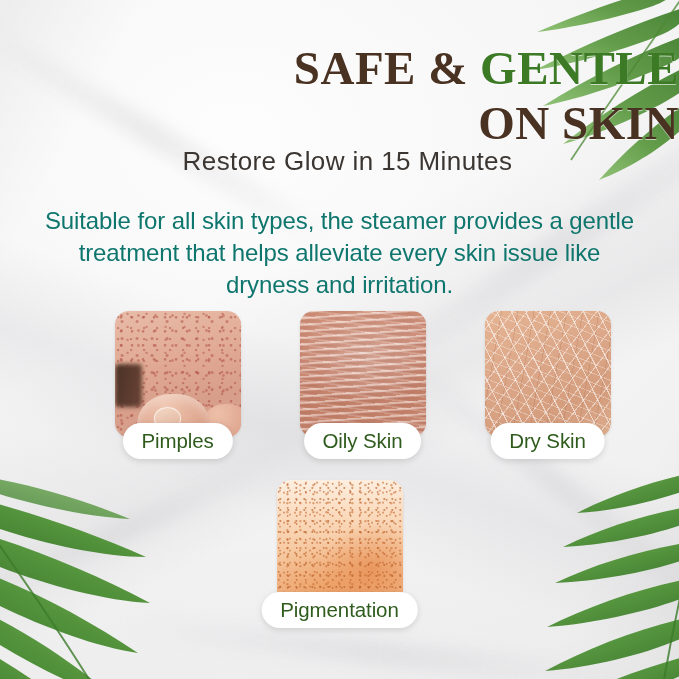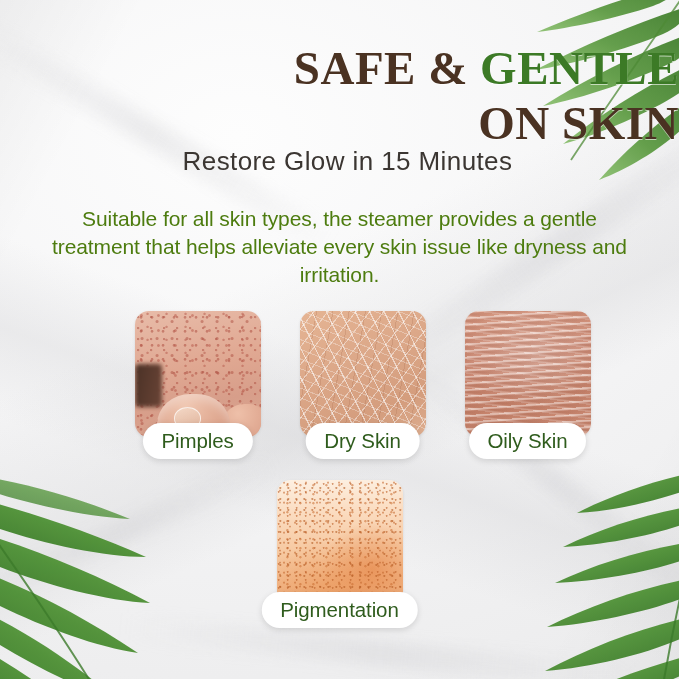--- a/index.html
+++ b/index.html
@@ -69,34 +69,34 @@
     font-weight: 400;
     color: #3b3632;
     letter-spacing: 0.4px;
     padding-left: 16px;
   }
 
   .bodytext {
     position: absolute;
     top: 205px; left: 42px; right: 42px;
     text-align: center;
-    font-size: 21px;
+    font-size: 24px;
     line-height: 1.33;
-    color: #4d7c0f;
+    color: #0f766e;
     letter-spacing: -0.1px;
   }
 
   
   .row {
     position: absolute;
     left: 0; right: 0;
     display: flex;
     justify-content: center;
   }
-  .row-1 { top: 311px; gap: 39px; padding-left: 46px; }
+  .row-1 { top: 311px; gap: 59px; padding-left: 46px; }
   .row-2 { top: 480px; gap: 40px; }
 
   .card {
     position: relative;
     width: 126px;
   }
   .card-photo {
     width: 126px;
     height: 126px;
     border-radius: 14px;
@@ -308,30 +308,30 @@
       <div class="pimples-dark"></div>
       <div class="pimples-thumb"></div>
       <div class="pimples-finger"></div>
       <div class="pimples-nail"></div>
     </div>
     <div class="pill">Pimples</div>
   </div>
 
   <div class="card">
     <div class="card-photo">
+      <div class="tex tex-oily"></div>
+    </div>
+    <div class="pill">Oily Skin</div>
+  </div>
+
+  <div class="card">
+    <div class="card-photo">
       <div class="tex tex-dry"></div>
     </div>
     <div class="pill">Dry Skin</div>
-  </div>
-
-  <div class="card">
-    <div class="card-photo">
-      <div class="tex tex-oily"></div>
-    </div>
-    <div class="pill">Oily Skin</div>
   </div>
 </div>
 
 <div class="row row-2">
 
 
   <div class="card">
     <div class="card-photo">
       <div class="tex tex-pigment"></div>
     </div>

